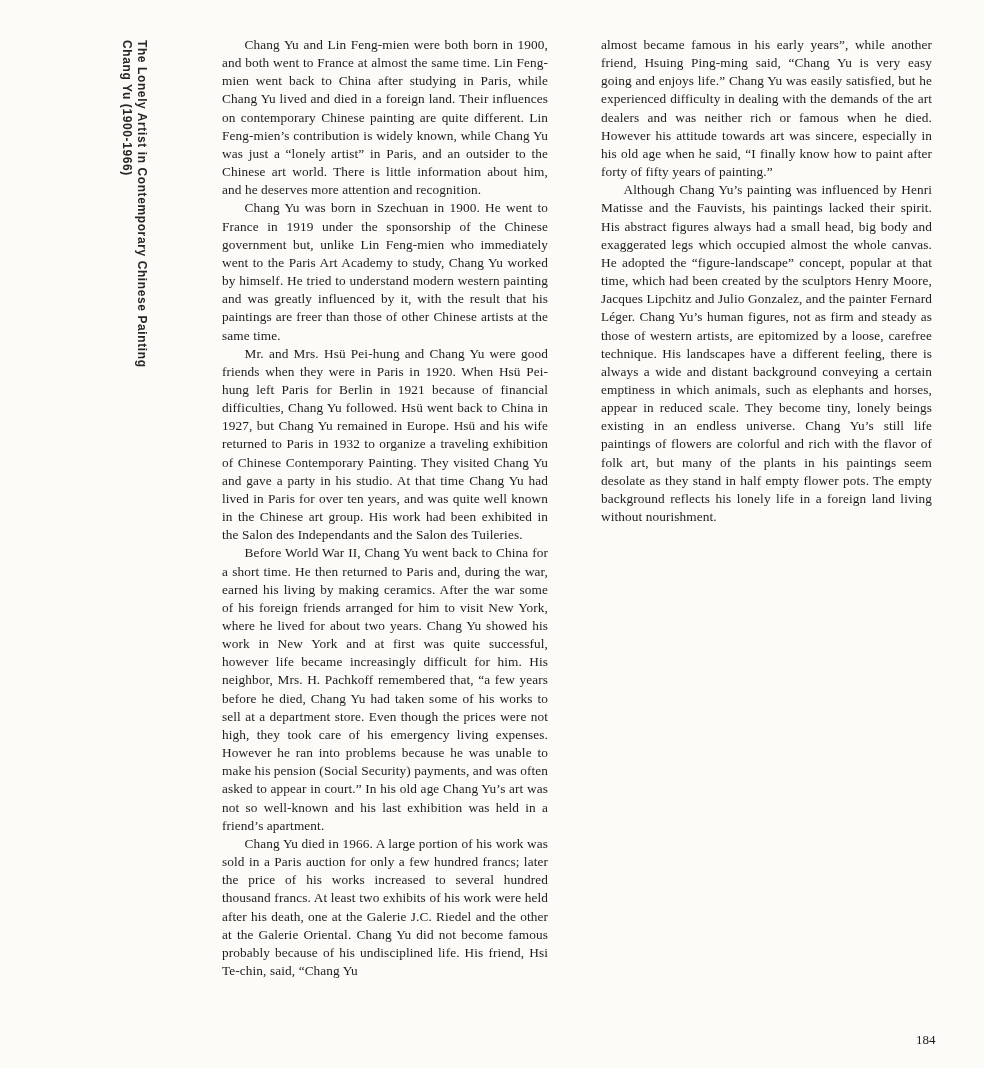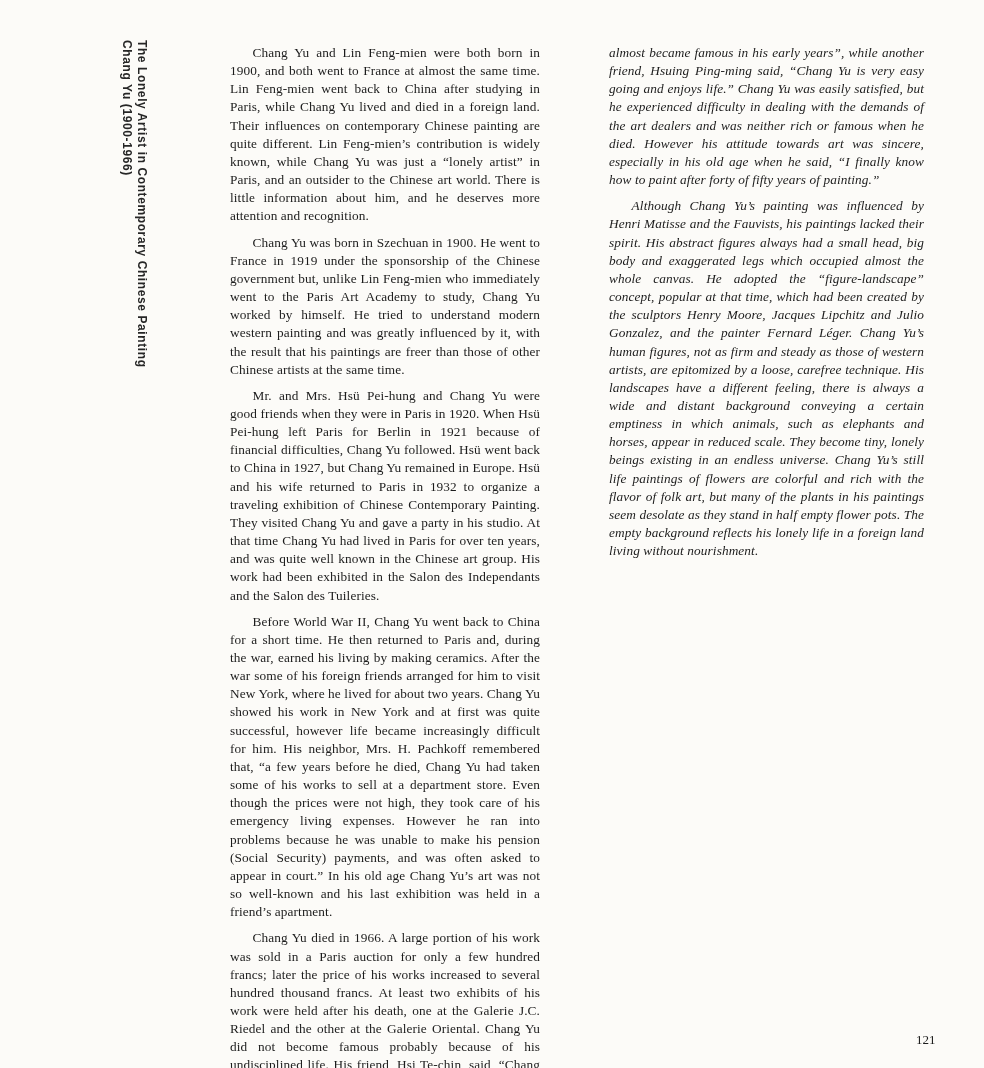--- a/index.html
+++ b/index.html
@@ -36,22 +36,22 @@
   }
   .col {
     position: absolute;
     top: 36px;
     text-align: justify;
     font-size: 13.3px;
     line-height: 18.15px;
     letter-spacing: 0.1px;
   }
   .col-left  { left: 222px; width: 326px; }
-  .col-right { left: 601px; width: 331px; font-style: italic; }
-  .para { margin: 8px; }
+  .col-right { left: 601px; width: 331px; }
+  .para { margin: 0; }
   .para.indent { text-indent: 1.7em; }
   .italic { }
   .page-number {
     position: absolute;
     left: 916px;
     top: 1032px;
     font-size: 13px;
     color: #1c1c1c;
   }
 </style>
@@ -71,15 +71,15 @@
       <p class="para indent"><span>Mr. and Mrs. Hsü Pei-hung and Chang Yu were good friends when they were in Paris in 1920. When Hsü Pei-hung left Paris for Berlin in 1921 because of financial difficulties, Chang Yu followed. Hsü went back to China in 1927, but Chang Yu remained in Europe. Hsü and his wife returned to Paris in 1932 to organize a traveling exhibition of </span><span class="italic">Chinese Contemporary Painting.</span><span> They visited Chang Yu and gave a party in his studio. At that time Chang Yu had lived in Paris for over ten years, and was quite well known in the Chinese art group. His work had been exhibited in the </span><span class="italic">Salon des Independants</span><span> and the </span><span class="italic">Salon des Tuileries</span><span>.</span></p>
       <p class="para indent"><span>Before World War II, Chang Yu went back to China for a short time. He then returned to Paris and, during the war, earned his living by making ceramics. After the war some of his foreign friends arranged for him to visit New York, where he lived for about two years. Chang Yu showed his work in New York and at first was quite successful, however life became increasingly difficult for him. His neighbor, Mrs. H. Pachkoff remembered that, “a few years before he died, Chang Yu had taken some of his works to sell at a department store. Even though the prices were not high, they took care of his emergency living expenses. However he ran into problems because he was unable to make his pension (Social Security) payments, and was often asked to appear in court.” In his old age Chang Yu’s art was not so well-known and his last exhibition was held in a friend’s apartment.</span></p>
       <p class="para indent"><span>Chang Yu died in 1966. A large portion of his work was sold in a Paris auction for only a few hundred francs; later the price of his works increased to several hundred thousand francs. At least two exhibits of his work were held after his death, one at the Galerie J.C. Riedel and the other at the Galerie Oriental. Chang Yu did not become famous probably because of his undisciplined life. His friend, Hsi Te-chin, said, “Chang Yu</span></p>
     </div>
 
   <div class="col col-right" id="col-right">
       <p class="para"><span>almost became famous in his early years”, while another friend, Hsuing Ping-ming said, “Chang Yu is very easy going and enjoys life.” Chang Yu was easily satisfied, but he experienced difficulty in dealing with the demands of the art dealers and was neither rich or famous when he died. However his attitude towards art was sincere, especially in his old age when he said, “I finally know how to paint after forty of fifty years of painting.”</span></p>
       <p class="para indent"><span>Although Chang Yu’s painting was influenced by Henri Matisse and the Fauvists, his paintings lacked their spirit. His abstract figures always had a small head, big body and exaggerated legs which occupied almost the whole canvas. He adopted the “figure-landscape” concept, popular at that time, which had been created by the sculptors Henry Moore, Jacques Lipchitz and Julio Gonzalez, and the painter Fernard Léger. Chang Yu’s human figures, not as firm and steady as those of western artists, are epitomized by a loose, carefree technique. His landscapes have a different feeling, there is always a wide and distant background conveying a certain emptiness in which animals, such as elephants and horses, appear in reduced scale. They become tiny, lonely beings existing in an endless universe. Chang Yu’s still life paintings of flowers are colorful and rich with the flavor of folk art, but many of the plants in his paintings seem desolate as they stand in half empty flower pots. The empty background reflects his lonely life in a foreign land living without nourishment.</span></p>
     </div>
 
-  <div class="page-number">121</div>
+  <div class="page-number">184</div>
 
 </div>
 
 </body></html>

